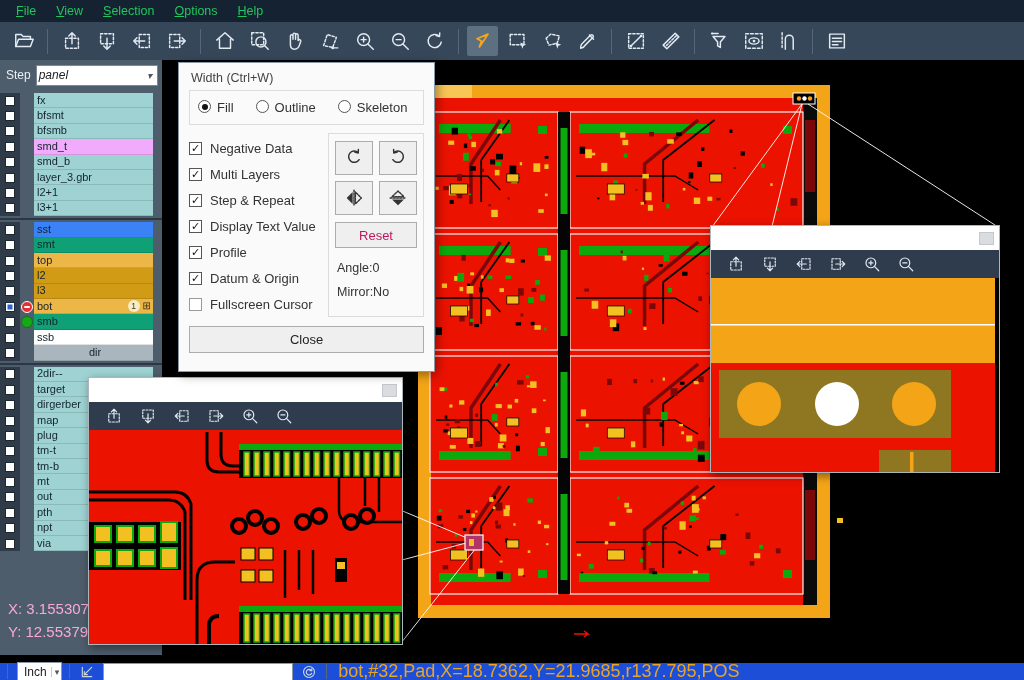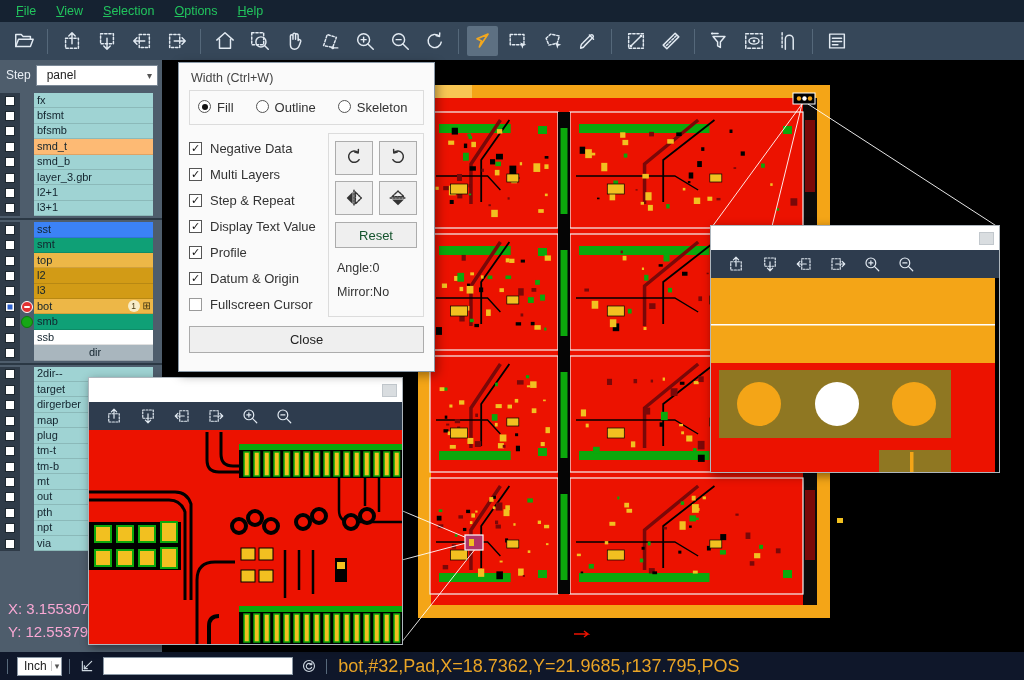--- a/index.html
+++ b/index.html
@@ -31,21 +31,21 @@
   .tsep { width:1px; height:25px; background:#55687A; margin:0 6px; }
   
   .sidebar {
     position:absolute; left:0; top:60px; width:162px; bottom:25px;
     background:#4E5D6C; z-index:20; overflow:hidden;
   }
   .step-row { height:30px; display:flex; align-items:center; padding:0 4px 0 6px; }
   .step-label { color:#E8EEF4; font-size:12px; margin-right:5px; }
   .step-select {
     flex:1; height:21px; background:#fff; border:1px solid #7A8896;
-    display:flex; align-items:center; font-size:12px; color:#222; padding-left:10px;
+    display:flex; align-items:center; font-size:12px; color:#222; padding-left:2px;font-style:italic;
   }
   .step-select .chev { margin-left:auto; padding-right:5px; color:#555; font-size:10px; }
   .layer-list { margin-top:3px; }
   .lrow { height:15.4px; display:flex; align-items:stretch; }
   .cbcol { width:20px; background:#2F3B48; display:flex; align-items:center; justify-content:center; }
   .lcb { width:10px; height:10px; background:#fff; border:1px solid #1E2830; }
   .lcb.checked { background:#2E62CE; box-shadow:inset 0 0 0 1.5px #fff; }
   .indcol { width:14px; display:flex; align-items:center; justify-content:center; }
   .ind-red { width:12px; height:12px; border-radius:50%; background:#E23131; border:1px solid #fff; position:relative; }
   .ind-red::after { content:""; position:absolute; left:2px; top:4px; width:6px; height:2.5px; background:#fff; border-radius:1px; }
@@ -61,21 +61,21 @@
   }
   .lgrid { font-size:10px; color:#3A2F10; margin:0 2px 0 3px; }
   .lsep { height:6px; position:relative; }
   .lsep::after { content:""; position:absolute; left:0; right:0; top:2px; height:2px; background:#2B3844; }
   .xy-readout { position:absolute; left:8px; bottom:12px; color:#f9a8d4; font-size:15px; line-height:1.55; }
   
   .canvas { position:absolute; left:162px; top:60px; right:0; bottom:25px; background:#000; z-index:1; }
   .canvas svg { position:absolute; left:0; top:0; }
   
   .statusbar {
-    position:absolute; left:0; bottom:0; right:0; height:28px; background:#0f172a;
+    position:absolute; left:0; bottom:0; right:0; height:17px; background:#1d4ed8;
     display:flex; align-items:center; z-index:30; color:#C8D2DC;
   }
   .ssep { width:1px; height:15px; background:#57697B; margin:0 7px; }
   .unit-select {
     height:19px; background:#fff; border:1px solid #8B98A5; color:#222;
     display:flex; align-items:center; font-size:12px; padding:0 2px 0 6px; margin-left:2px;
   }
   .unit-select .chev { font-size:9px; color:#555; margin-left:4px; border-left:1px solid #C8C8C8; padding-left:3px; }
   .sicon { width:20px; height:20px; color:#CDD7E0; display:flex; align-items:center; justify-content:center; }
   .sicon svg { width:16px; height:16px; }
@@ -102,21 +102,21 @@
   .radio-item.sel .rdot::after { content:""; position:absolute; left:2.5px; top:2.5px; width:6px; height:6px; border-radius:50%; background:#111; }
   .dlg-main { display:flex; margin-top:8px; }
   .chk-col { flex:1; padding-top:2px; }
   .chk-item { display:flex; align-items:center; height:26px; }
   .chk { width:13px; height:13px; border:1.5px solid #555; background:#fff; margin-right:8px; display:flex; align-items:center; justify-content:center; font-size:11px; color:#111; line-height:1; }
   .chk-item.un .chk { border-color:#9A9A9A; }
   .btn-panel { width:96px; border:1px solid #DCDCDC; padding:7px 6px 0 6px; }
   .btn-grid { display:grid; grid-template-columns:38px 38px; grid-gap:6px; justify-content:center; }
   .icobtn { width:38px; height:34px; background:#EFEFEF; border:1px solid #ACACAC; display:flex; align-items:center; justify-content:center; color:#333; }
   .icobtn svg { width:22px; height:22px; }
-  .reset-btn { margin:7px auto 0 auto; width:82px; height:26px; background:#EFEFEF; border:1px solid #ACACAC; font-size:13px; color:#14532d; display:flex; align-items:center; justify-content:center; }
+  .reset-btn { margin:7px auto 0 auto; width:82px; height:26px; background:#EFEFEF; border:1px solid #ACACAC; font-size:13px; color:#be185d; display:flex; align-items:center; justify-content:center; }
   .am-text { font-size:12.5px; color:#333; margin-top:9px; line-height:1.9; padding-left:2px; }
   .close-btn { margin:9px 10px 0 10px; height:27px; background:#EFEFEF; border:1px solid #ACACAC; display:flex; align-items:center; justify-content:center; font-size:13px; color:#222; }
   
   .mini-win { position:absolute; background:#fff; border:1px solid #AEB6BD; box-shadow:2px 3px 9px rgba(0,0,0,0.45); z-index:35; }
   .mw-title { height:24px; background:#fff; display:flex; align-items:center; }
   .mw-btn { margin-left:auto; margin-right:5px; width:15px; height:13px; background:#D9DDE0; border:1px solid #C2C8CD; }
   .mw-toolbar { height:28px; background:#2E3C4E; display:flex; align-items:center; padding-left:8px; }
   .mw-toolbar .tbtn { width:26px; height:24px; margin:0 4px; }
   .mw-toolbar .tbtn svg { width:18px; height:18px; }
   .mw-content { position:relative; overflow:hidden; }
@@ -314,21 +314,21 @@
           <div class="indcol"></div>
           <div class="llabel" style="background: rgb(159, 211, 211);">
             <span>bfsmb</span>
           </div>
         </div>
         <div class="lrow">
           <div class="cbcol">
             <div class="lcb"></div>
           </div>
           <div class="indcol"></div>
-          <div class="llabel" style="background: #fdba74;">
+          <div class="llabel" style="background: #f0abfc;">
             <span>smd_t</span>
           </div>
         </div>
         <div class="lrow">
           <div class="cbcol">
             <div class="lcb"></div>
           </div>
           <div class="indcol"></div>
           <div class="llabel" style="background: rgb(159, 211, 211);">
             <span>smd_b</span>

